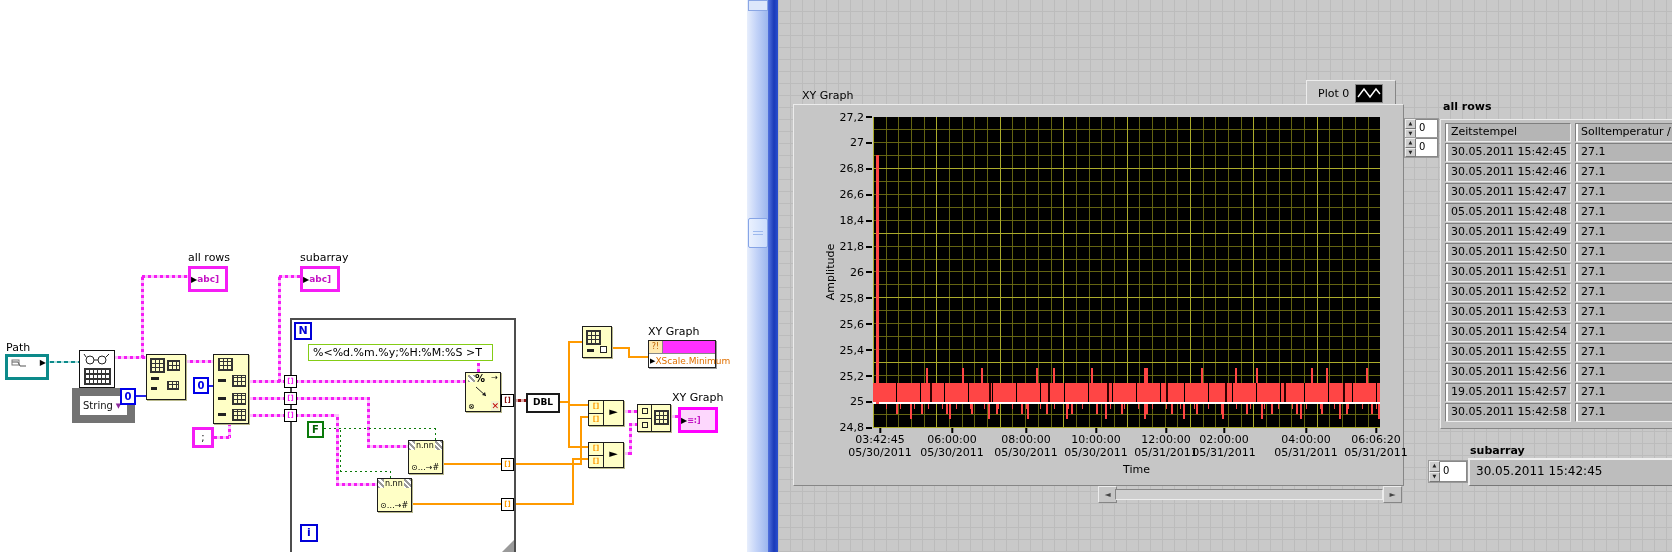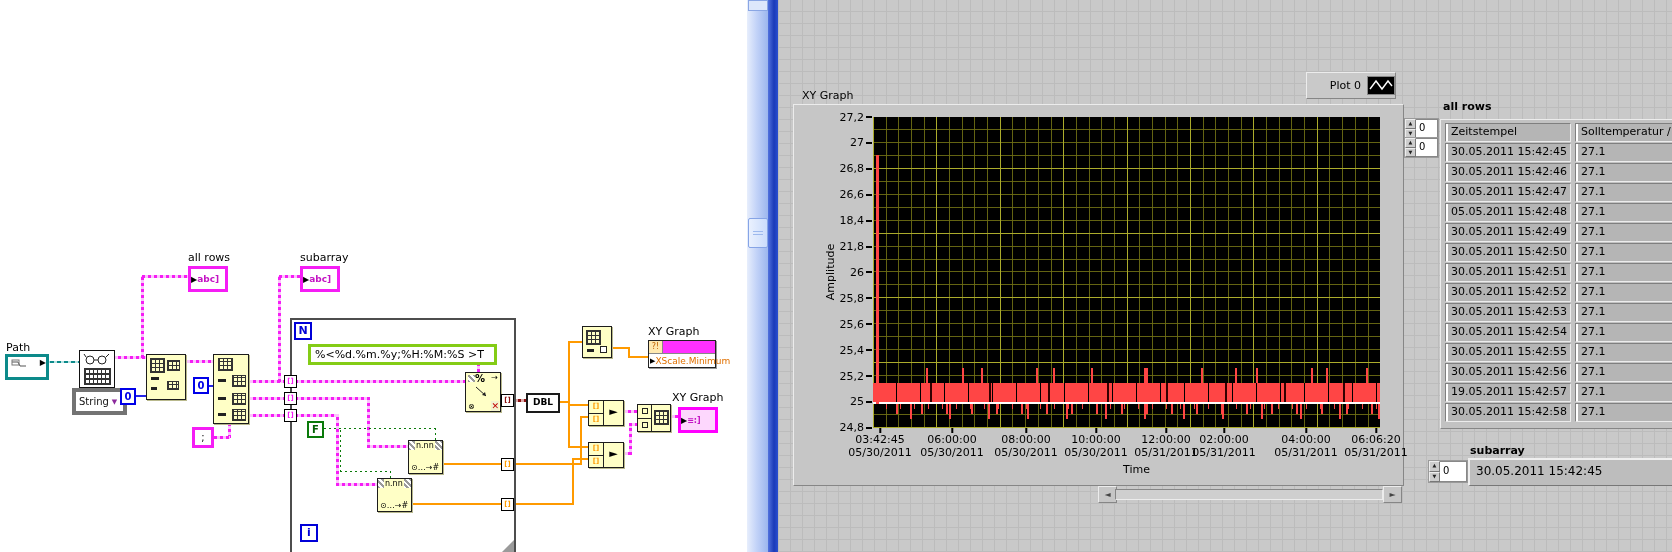--- a/index.html
+++ b/index.html
@@ -160,21 +160,21 @@
       <svg width="28" height="13" style="position:absolute;left:3px;top:2px;">
           <circle cx="7" cy="7" r="4" fill="none" stroke="#222"></circle>
           <circle cx="19" cy="7" r="4" fill="none" stroke="#222"></circle>
           <line x1="11" y1="7" x2="15" y2="7" stroke="#222"></line>
           <line x1="3" y1="4" x2="1" y2="1" stroke="#222"></line>
           <line x1="23" y1="4" x2="26" y2="1" stroke="#222"></line>
         </svg>
       <div class="mini-grid" style="position:absolute;left:4px;top:17px;width:25px;height:15px;background-size:8px 5px;"></div>
     </div>
 
-    <div class="abs" style="left:72px;top:388px;width:47px;height:19px;border:4px solid #737373;background:#fff;display:flex;align-items:center;">
+    <div class="abs" style="left:72px;top:388px;width:47px;height:19px;border:8px solid #737373;background:#fff;display:flex;align-items:center;">
       <span style="font-size:10px;padding-left:3px;color:#111;">String</span>
       <span style="font-size:7px;color:#8c2a9c;margin-left:3px;">▼</span>
     </div>
 
     <div class="const blue-const" style="left:120px;top:388px;width:12px;height:13px;">0</div>
     <div class="const blue-const" style="left:193px;top:377px;width:12px;height:13px;">0</div>
     <div class="const" style="left:192px;top:427px;width:16px;height:15px;border:3px solid #f51df5;font-size:10px;line-height:15px;">;</div>
 
     <div class="ynode" style="left:146px;top:354px;width:38px;height:44px;">
       <div class="mini-grid" style="position:absolute;left:3px;top:3px;width:13px;height:13px;"></div>
@@ -201,21 +201,21 @@
       <span style="font-size:8px;">▶</span>
       <span style="font-size:9px;font-weight:bold;color:#c414c4;">abc]</span>
     </div>
 
     <div class="abs" style="left:290px;top:318px;width:222px;height:232px;border:2px solid #4d4d4d;background:transparent;">
       <div class="abs" style="left:2px;top:2px;width:14px;height:14px;border:2px solid #0000d8;color:#0000d8;font-weight:bold;text-align:center;line-height:14px;font-size:11px;background:#fff;"><span>N</span></div>
       <div class="abs" style="left:8px;top:204px;width:14px;height:14px;border:2px solid #0000d8;color:#0000d8;font-weight:bold;text-align:center;line-height:13px;font-size:11px;background:#fff;"><span>i</span></div>
       <div style="position:absolute;right:0;bottom:0;width:0;height:0;border-left:12px solid transparent;border-bottom:12px solid #9a9a9a;"></div>
     </div>
 
-    <div class="abs" style="left:308px;top:344px;width:183px;height:15px;border:3px solid #84cc16;background:#fff;">
+    <div class="abs" style="left:308px;top:344px;width:183px;height:15px;border:1px solid #84cc16;background:#fff;">
       <span class="t" style="left:4px;top:1px;font-size:11px;">%&lt;%d.%m.%y;%H:%M:%S &gt;T</span>
     </div>
 
     <div class="const" style="left:307px;top:421px;width:13px;height:13px;border:2px solid #0a7a0a;color:#046104;font-weight:bold;font-size:10px;line-height:13px;"><span>F</span></div>
 
     <div class="ynode" style="left:465px;top:372px;width:34px;height:38px;">
       <span style="position:absolute;left:9px;top:0px;font-size:10px;font-weight:bold;">%</span>
       <span style="position:absolute;right:2px;top:0px;font-size:8px;">→</span>
       <div class="checker" style="position:absolute;left:2px;top:2px;width:7px;height:7px;"></div>
       <svg width="16" height="14" style="position:absolute;left:8px;top:12px;">
@@ -305,21 +305,21 @@
     <div style="position:absolute;left:1px;top:218px;width:18px;height:28px;background:linear-gradient(90deg,#eaf1fe,#cbdcfc);border:1px solid #86a4e6;border-radius:2px;">
       <div style="margin:10px 4px;height:6px;background:repeating-linear-gradient(0deg,#9db9ee 0 1px,transparent 1px 3px);"></div>
     </div>
   </div>
   <div class="abs" style="left:768px;top:0;width:10px;height:552px;background:linear-gradient(90deg,#5272dd,#1a3ab8 60%,#2a4fd0);"></div>
 
   <div id="front-panel">
 
     <div class="t" style="left:24px;top:89px;">XY Graph</div>
 
-    <div class="abs raised" style="left:528px;top:72px;width:88px;height:25px;background:#c9c9c9;display:flex;align-items:center;justify-content:flex-end;">
+    <div class="abs raised" style="left:528px;top:80px;width:88px;height:25px;background:#c9c9c9;display:flex;align-items:center;">
       <span style="margin-left:11px;font-size:11px;">Plot 0</span>
       <svg width="26" height="17" style="margin-left:6px;background:#000;border:1px solid #888;">
           <polyline points="2,12 8,4 14,12 20,4 24,9" fill="none" stroke="#fff" stroke-width="1.4"></polyline>
         </svg>
     </div>
 
     <div class="abs raised" style="left:15px;top:104px;width:609px;height:380px;background:#c6c6c6;"></div>
 
     <div class="t" style="left:52px;top:272px;transform:translate(-50%,-50%) rotate(-90deg);">Amplitude</div>
 

